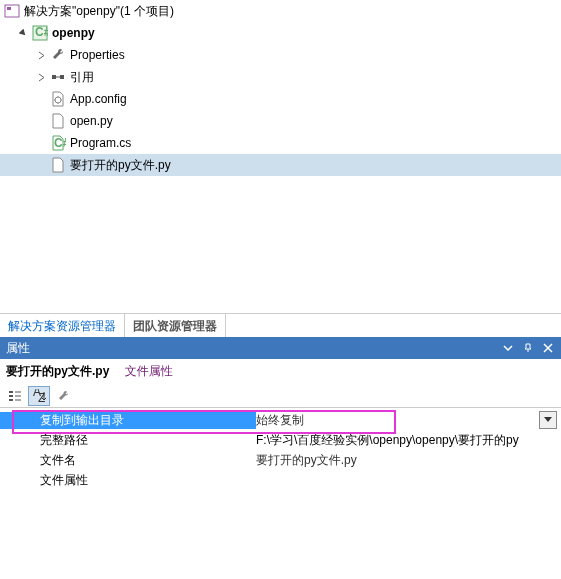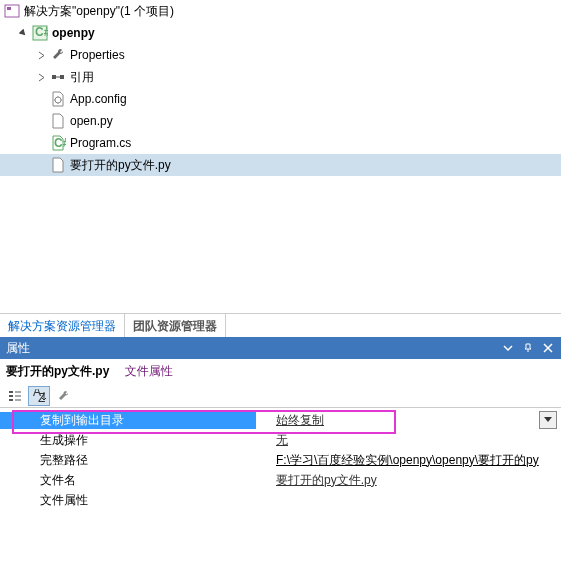--- a/index.html
+++ b/index.html
@@ -32,21 +32,21 @@
 .toolbar { display: flex; align-items: center; padding: 2px 4px; border-bottom: 1px solid #ccc; height: 24px; gap: 2px; }
 .tbtn { width: 22px; height: 20px; display: inline-flex; align-items: center; justify-content: center; cursor: pointer; border: 1px solid transparent; }
 .tbtn.sel { border: 1px solid #7aa7d1; background: #d6e4f2; }
 .tbtn svg { width: 14px; height: 14px; }
 
 .grid-wrap { position: relative; padding-top: 2px; }
 .highlight-box { position: absolute; border: 2px solid #e236d5; top: 2px; left: 12px; width: 384px; height: 24px; pointer-events: none; z-index: 5; }
 .grid { width: 100%; }
 .grow { display: flex; height: 20px; align-items: center; }
 .gname { width: 256px; padding-left: 40px; }
-.gval { flex: 1; padding-left: 20px; color: #333; white-space: nowrap; overflow: hidden; text-decoration: underline; }
+.gval { flex: 1; padding-left: 0; color: #333; white-space: nowrap; overflow: hidden; }
 .gval.muted { color: #000000; }
 .grow.sel .gname { background: #3399ff; color: #fff; }
 .dd { width: 18px; height: 18px; border: 1px solid #888; background: #f0f0f0; display: inline-flex; align-items: center; justify-content: center; margin-right: 4px; cursor: pointer; }
 .dd svg { width: 8px; height: 6px; }
 .valcell { display: flex; align-items: center; flex: 1; }
 </style>
 </head>
 <body>
 
 <div class="panel">
@@ -208,24 +208,20 @@
       <div class="valcell">
         <div class="gval">始终复制</div>
         <span class="dd">
             <svg viewBox="0 0 8 6">
               <path d="M0 0 L4 5 L8 0z" fill="#333"></path>
             </svg>
           </span>
       </div>
     </div>
     <div class="grow">
-      <div class="gname">生成操作</div>
-      <div class="gval">无</div>
-    </div>
-    <div class="grow">
       <div class="gname">完整路径</div>
       <div class="gval muted">F:\学习\百度经验实例\openpy\openpy\要打开的py</div>
     </div>
     <div class="grow">
       <div class="gname">文件名</div>
       <div class="gval">要打开的py文件.py</div>
     </div>
     <div class="grow">
       <div class="gname">文件属性</div>
       <div class="gval"></div>

